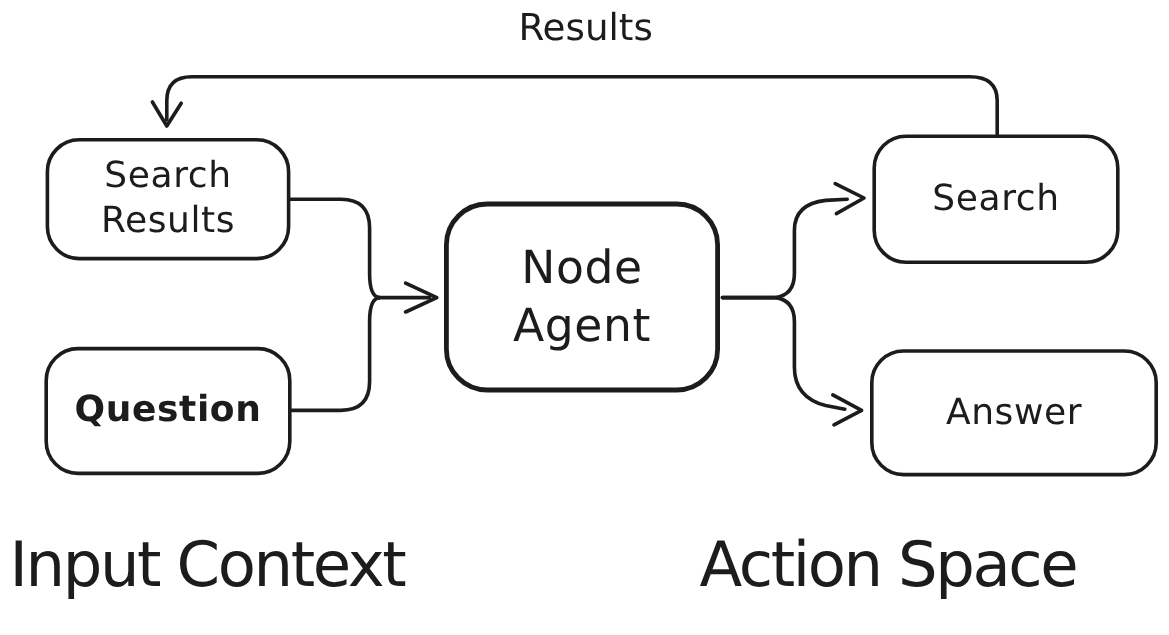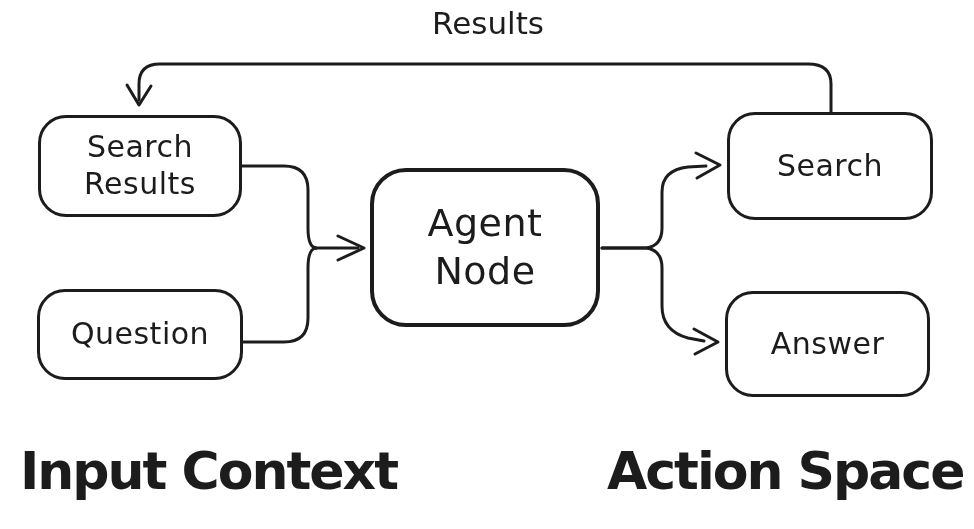--- a/index.html
+++ b/index.html
@@ -40,45 +40,44 @@
     text-align: center;
     box-sizing: border-box;
   }
   .node .line {
     font-size: 30px;
     line-height: 1.22;
     white-space: nowrap;
     letter-spacing: 0.5px;
   }
   .node-search-results { left: 38px;  top: 115px; width: 204px; height: 102px; }
-  .node-question       { left: 37px;  top: 289px; width: 206px; height: 91px; }
+  .node-question       { left: 37px;  top: 289px; width: 206px; height: 107px; font-weight: bold; }
   .node-agent          { left: 370px; top: 168px; width: 230px; height: 159px; border-radius: 36px; border-width: 4px; }
   .node-agent .line    { font-size: 38px; line-height: 1.25; }
   .node-search         { left: 727px; top: 112px; width: 206px; height: 108px; }
-  .node-answer         { left: 725px; top: 291px; width: 205px; height: 106px; }
+  .node-answer         { left: 725px; top: 291px; width: 240px; height: 106px; }
 
   .edge-label {
     position: absolute;
     font-size: 31px;
     white-space: nowrap;
     transform: translateX(-50%);
   }
   .label-looping   { left: 488px; top: 5px; }
   .label-branching { left: 831px; top: 228px; }
 
   .section-label {
     position: absolute;
     font-size: 52px;
-    font-weight: bold;
+    font-weight: normal;
     letter-spacing: -2px;
     white-space: nowrap;
-    margin-left: 12px;
   }
   .label-input-context { left: 8px;   top: 441px; }
-  .label-action-space  { left: 595px; top: 441px; }
+  .label-action-space  { left: 583px; top: 441px; }
 </style>
 </head>
 <body>
 
 <div class="canvas">
 
   <svg class="edges-svg" viewBox="0 0 974 529" aria-hidden="true">
 
     <path d="M 831 112 L 831 84 Q 831 64 808 64 L 160 64 Q 139 64 139 84 L 139 100"></path>
     <path d="M 127 85 L 139 105 L 151 86"></path>
@@ -100,22 +99,22 @@
   <div class="node node-search-results">
     <div class="line">Search</div>
     <div class="line">Results</div>
   </div>
 
   <div class="node node-question">
     <div class="line">Question</div>
   </div>
 
   <div class="node node-agent">
+    <div class="line">Node</div>
     <div class="line">Agent</div>
-    <div class="line">Node</div>
   </div>
 
   <div class="node node-search">
     <div class="line">Search</div>
   </div>
 
   <div class="node node-answer">
     <div class="line">Answer</div>
   </div>
 

